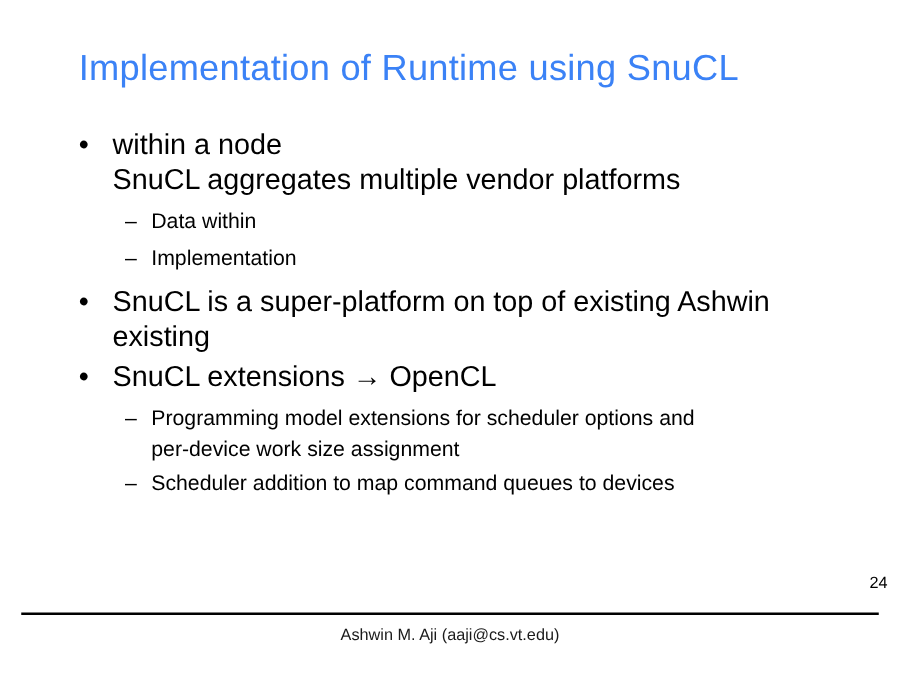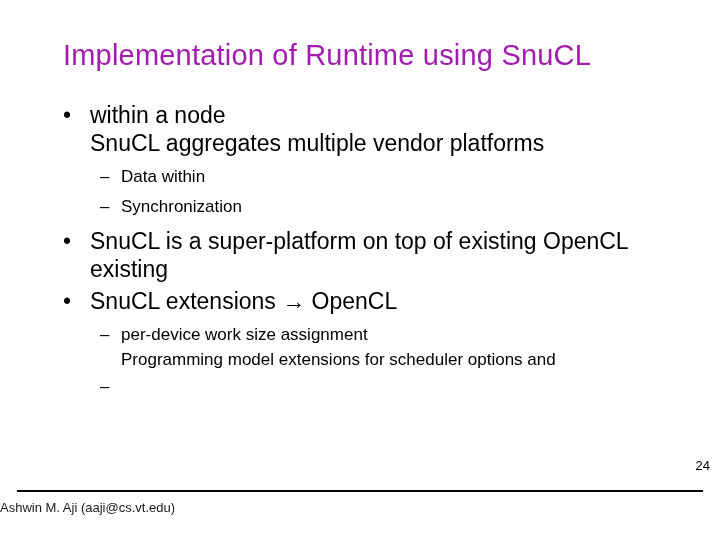--- a/index.html
+++ b/index.html
@@ -11,21 +11,21 @@
     font-family:"Liberation Sans", sans-serif;
     color:#000000;
   }
   .title {
     position:absolute;
     left:63px; top:38px;
     width:620px;
     font-size:29px;
     line-height:34px;
     letter-spacing:0.2px;
-    color:#a21caf;
+    color:#3b82f6;
     white-space:nowrap;
   }
   .content {
     position:absolute;
     left:63px; top:101px;
     width:630px;
   }
   .p { display:flex; align-items:flex-start; }
   .p .line { display:block; white-space:nowrap; }
   .lvl1 { font-size:23px; line-height:28px; }
@@ -50,20 +50,21 @@
   .footer-divider {
     position:absolute;
     left:17px; top:490px;
     width:686px; height:0;
     border-top:2px solid #000000;
   }
   .footer-credit {
     position:absolute;
     left:0; top:500px;
     width:720px;
+    text-align:center;
     font-size:13px;
     line-height:16px;
     color:#1a1a1a;
   }
 </style>
 </head>
 <body>
 
 <div class="slide">
 
@@ -82,49 +83,52 @@
     <div class="p lvl2 b1">
       <span class="marker">–</span>
       <span class="text">
         <span class="line">Data within</span>
       </span>
     </div>
 
     <div class="p lvl2 b2">
       <span class="marker">–</span>
       <span class="text">
-        <span class="line">Synchronization</span>
+        <span class="line">Implementation</span>
       </span>
     </div>
 
     <div class="p lvl1 b3">
       <span class="marker">•</span>
       <span class="text">
-        <span class="line">SnuCL is a super-platform on top of existing OpenCL</span>
+        <span class="line">SnuCL is a super-platform on top of existing Ashwin</span>
         <span class="line">existing</span>
       </span>
     </div>
 
     <div class="p lvl1 b4">
       <span class="marker">•</span>
       <span class="text">
         <span class="line">SnuCL extensions → OpenCL</span>
       </span>
     </div>
 
     <div class="p lvl2 b5">
       <span class="marker">–</span>
       <span class="text">
+        <span class="line">Programming model extensions for scheduler options and</span>
         <span class="line">per-device work size assignment</span>
-        <span class="line">Programming model extensions for scheduler options and</span>
       </span>
     </div>
 
     <div class="p lvl2 b6">
       <span class="marker">–</span>
+      <span class="text">
+        <span class="line">Scheduler addition to map command queues to devices</span>
+      </span>
     </div>
 
   </div>
 
   <div class="page-number">24</div>
 
   <div class="footer-divider"></div>
 
   <div class="footer-credit">Ashwin M. Aji (aaji@cs.vt.edu)</div>
 

